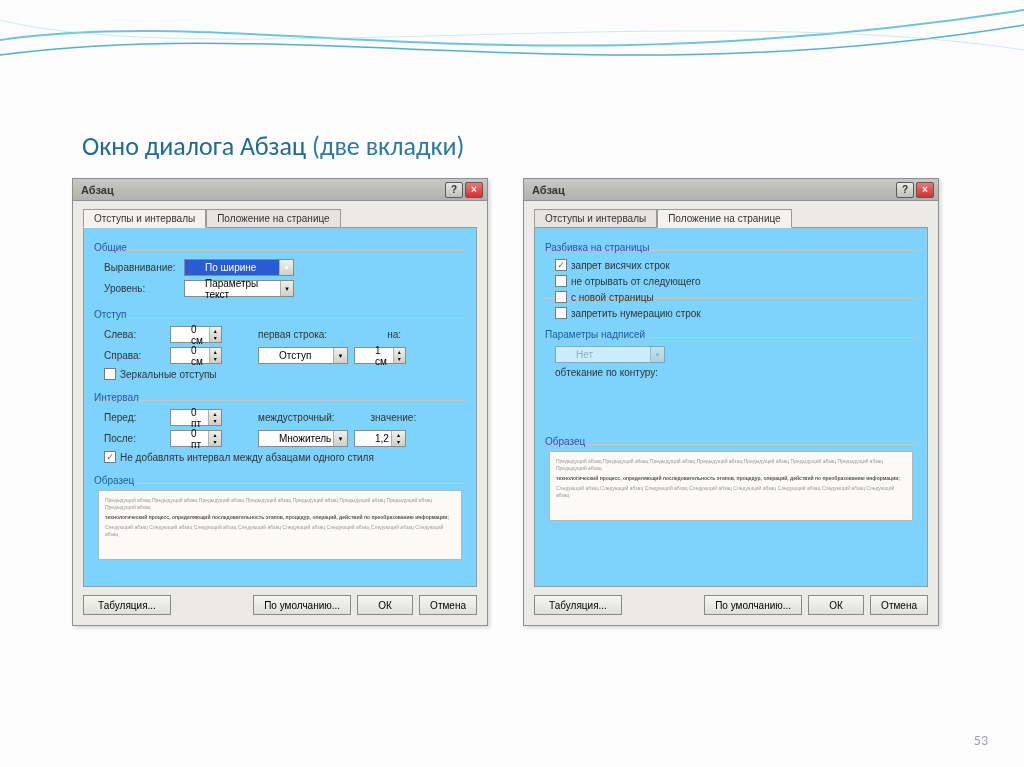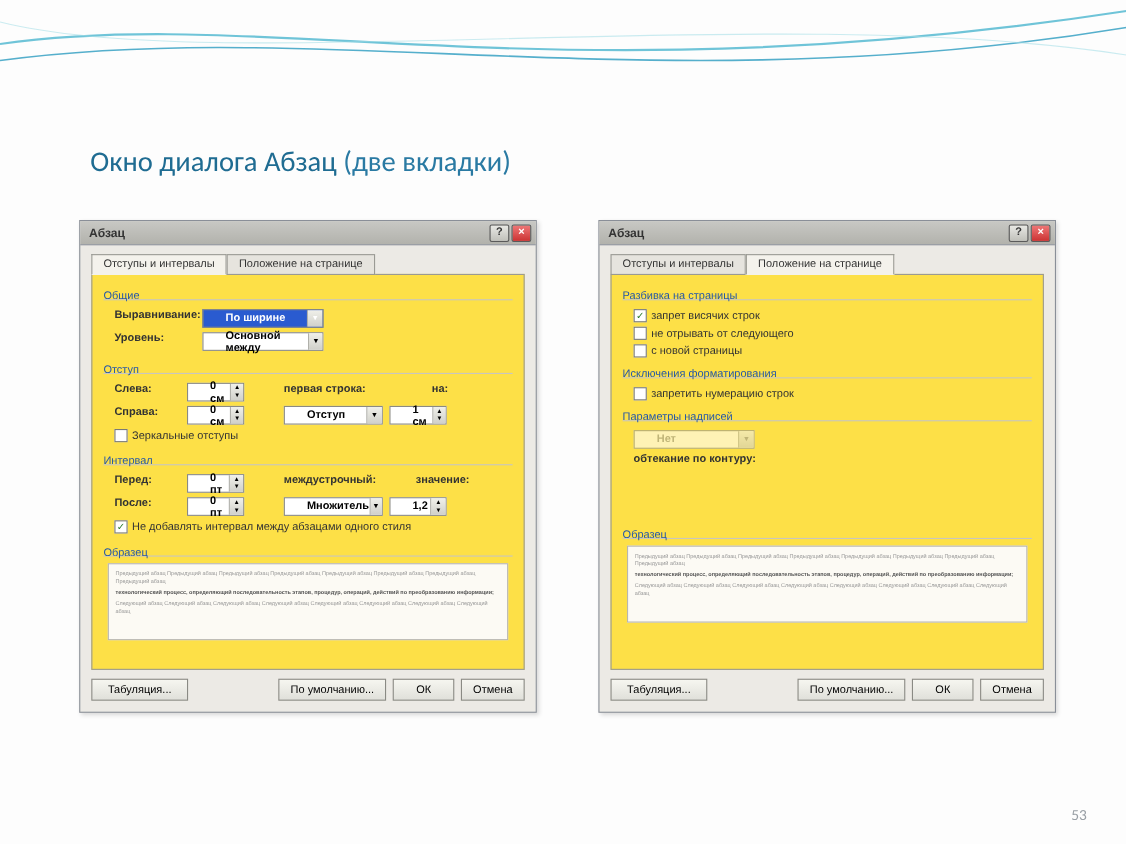--- a/index.html
+++ b/index.html
@@ -20,24 +20,24 @@
   .slide-title {
     position: absolute;
     top: 130px;
     left: 82px;
     font-size: 26px;
     color: #1f6c92;
   }
   .slide-title .paren { color: #2a7aa3; }
   .dialogs {
     position: absolute;
-    top: 200px;
+    top: 178px;
     left: 72px;
     display: flex;
-    gap: 56px;
+    gap: 35px;
   }
   .dialog {
     width: 416px;
     border: 1px solid #8a8f98;
     background: #eceae5;
     font-family: Tahoma, Arial, sans-serif;
     font-size: 10px;
     box-shadow: 2px 2px 4px rgba(0,0,0,0.15);
   }
   .titlebar {
@@ -89,41 +89,40 @@
     color: #333;
     margin-right: 0;
     text-align: center;
   }
   .tab.active {
     background: #f4f2ec;
     border-bottom: 1px solid #f4f2ec;
   }
   .tabpanel {
     border: 1px solid #9a9a94;
-    background: #fde047;
+    background: #7dd3fc;
     padding: 8px 10px 6px 10px;
     min-height: 360px;
   }
   .group-label {
     color: #2557a8;
     font-size: 10px;
     margin: 6px 0 4px 0;
   }
   .hr {
     border: none;
     border-top: 1px solid #c8c6c0;
     margin-top: -7px;
     margin-bottom: 6px;
   }
   .row {
     display: flex;
-    align-items: flex-start;
+    align-items: center;
     gap: 6px;
     padding: 2px 0 2px 10px;
-    font-weight: bold;
   }
   .lbl { color: #333; font-size: 10px; }
   .lbl.w80 { width: 74px; }
   .lbl.w60 { width: 60px; }
   .combo, .spin {
     height: 17px;
     border: 1px solid #8a8a84;
     background: #fff;
     display: flex;
     align-items: center;
@@ -235,21 +234,21 @@
         <div class="row">
           <span class="lbl w80">Выравнивание:</span>
           <div class="combo selected">
             <span>По ширине</span>
             <div class="arrow">▾</div>
           </div>
         </div>
         <div class="row">
           <span class="lbl w80">Уровень:</span>
           <div class="combo">
-            <span>Основной между</span>
+            <span>Параметры текст</span>
             <div class="arrow">▾</div>
           </div>
         </div>
 
         <div class="group-label" style="margin-top:10px">Отступ</div>
           <hr class="hr">
         <div class="row">
           <span class="lbl w60">Слева:</span>
           <div class="spin">
             <span>0 см</span>
@@ -365,21 +364,20 @@
         </div>
         <div class="check-row">
           <div class="chk"></div>
           <span class="lbl">не отрывать от следующего</span>
         </div>
         <div class="check-row">
           <div class="chk"></div>
           <span class="lbl">с новой страницы</span>
         </div>
 
-        <div class="group-label" style="margin-top:8px">Исключения форматирования</div>
           <hr class="hr">
         <div class="check-row">
           <div class="chk"></div>
           <span class="lbl">запретить нумерацию строк</span>
         </div>
 
         <div class="group-label" style="margin-top:8px">Параметры надписей</div>
           <hr class="hr">
         <div class="row">
           <div class="combo" style="opacity:0.6;color:#999">

